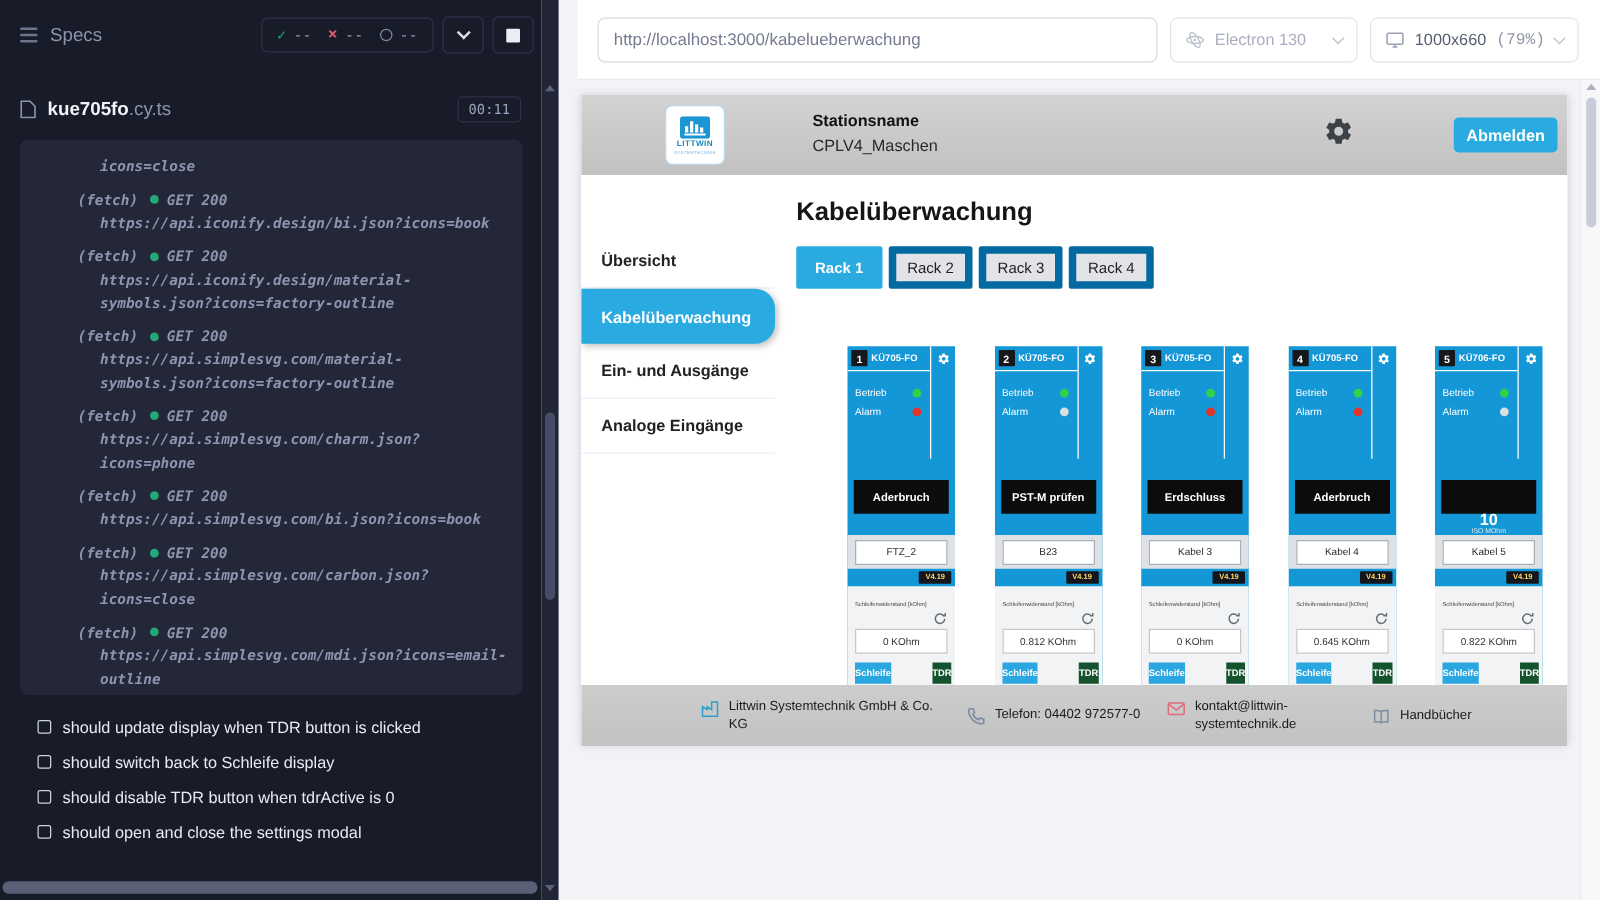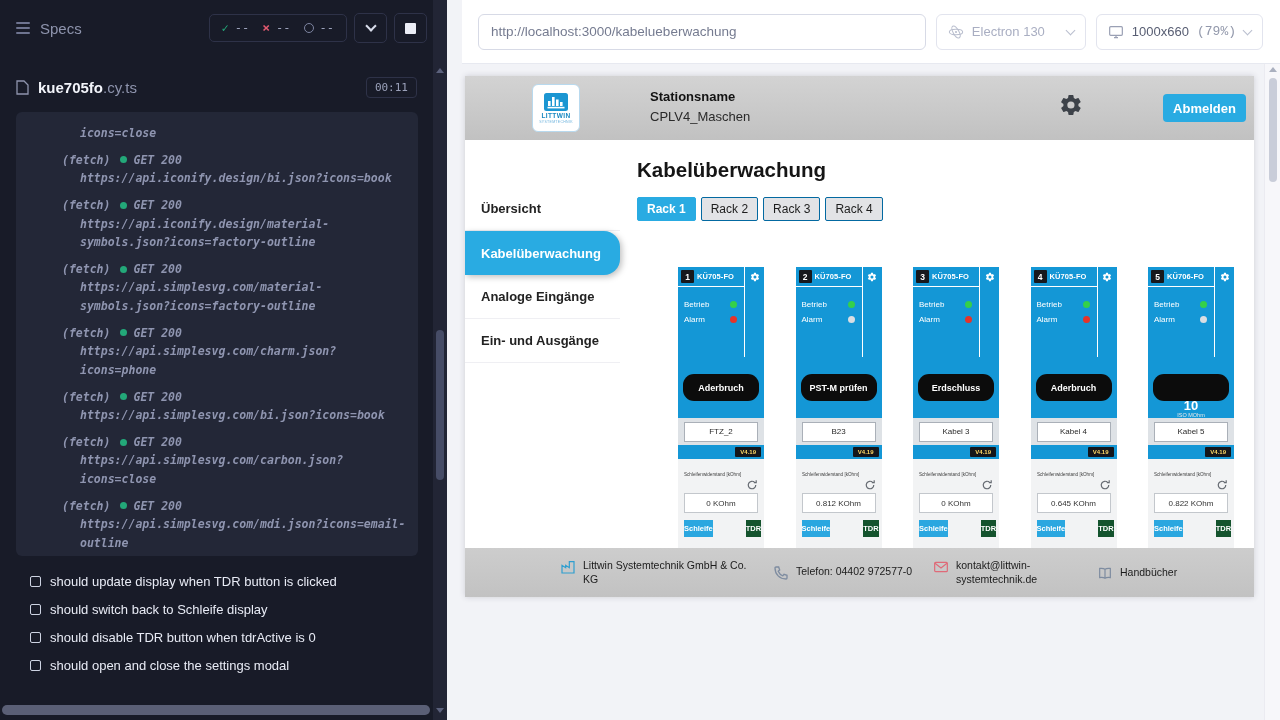--- a/index.html
+++ b/index.html
@@ -79,35 +79,35 @@
   .logout { position:absolute; right:8px; top:18px; width:83px; height:28px; background:#29abe2; border:none; border-radius:4px; color:#fff; font-size:13px; font-weight:bold; font-family:inherit; cursor:pointer; }
 
   .app-main { position:absolute; top:64px; left:0; right:0; bottom:49px; display:flex; background:#fff; }
   .app-nav { flex:0 0 155px; padding-top:47px; }
   .nav-item { height:44px; display:flex; align-items:center; padding-left:16px; font-size:13px; font-weight:bold; color:#222; border-bottom:1px solid #efeff3; cursor:pointer; }
   .nav-item.active { background:#29abe2; color:#fff; border-bottom:none; border-radius:0 16px 16px 0; box-shadow:2px 2px 6px rgba(0,0,0,.25); }
 
   .content { flex:1; padding:18px 0 0 17px; position:relative; }
   .page-title { font-size:20.5px; font-weight:bold; color:#151515; }
   .tabs { margin-top:15px; display:flex; gap:5px; }
-  .tab { padding:4px 9px; font-size:12px; background:#e2e3e6; color:#1d1d1d; border:1px solid #0369a1; border-radius:2px; cursor:pointer; }
+  .tab { padding:4px 9px; font-size:12px; background:#e2e3e6; color:#1d1d1d; border:6px solid #0369a1; border-radius:2px; cursor:pointer; }
   .tab.active { background:#29abe2; border-color:#29abe2; color:#fff; font-weight:bold; }
 
   .cards { margin:46px 0 0 41px; display:flex; gap:31.5px; }
   .card { flex:0 0 86px; width:86px; height:300px; background:#1497d6; color:#fff; display:flex; flex-direction:column; }
   .card-grid { display:grid; grid-template-columns:1fr 20px; height:90px; }
   .card-head { height:20px; border-bottom:1px solid #fff; display:flex; align-items:center; gap:3px; padding:0 1px 0 3px; }
   .num { width:13px; height:13px; background:#17181c; color:#fff; font-size:8.5px; font-weight:bold; display:flex; align-items:center; justify-content:center; border-radius:1px; }
   .model { font-size:7.5px; font-weight:bold; white-space:nowrap; letter-spacing:.1px; }
   .cg-right { border-left:1px solid #fff; display:flex; justify-content:center; padding-top:5px; }
   .gear-sm { width:10px; height:10px; color:#fff; cursor:pointer; }
   .leds { padding:13px 7px 0 6px; }
   .led-row { display:flex; justify-content:space-between; align-items:center; margin-bottom:6px; font-size:8px; }
   .led { width:7px; height:7px; border-radius:50%; background:#ccc; }
-  .status-box { margin:17px 5px 0; height:27px; background:#0c0c0c; display:flex; flex-direction:column; align-items:center; justify-content:center; text-align:center;border-radius:11px; }
+  .status-box { margin:17px 5px 0; height:27px; background:#0c0c0c; display:flex; flex-direction:column; align-items:center; justify-content:center; text-align:center; }
   .status-text { font-size:9px; font-weight:bold; }
   .status-big { font-size:13px; font-weight:bold; line-height:1.05;margin-top:42px; }
   .status-unit { font-size:5.5px; color:#e8e8e8; }
   .name-strip { margin-top:17px; height:27px; background:#dee2e6; display:flex; align-items:center; justify-content:center; }
   .name-box { width:74px; height:20px; background:#fff; border:1px solid #aab0b8; color:#2a2a2a; font-size:8px; display:flex; align-items:center; justify-content:center; }
   .ver-strip { height:14px; display:flex; justify-content:flex-end; align-items:center; padding-right:3px; }
   .ver-badge { background:#14161b; color:#ffd966; font-size:6px; font-weight:bold; padding:2px 5px; border-radius:1px; }
   .card-lower { flex:1; background:#f2f3f4; padding:12px 6px 0; }
   .meas-label { font-size:5px; white-space:nowrap; color:#3f3f3f; transform:scale(.92); transform-origin:0 50%; }
   .refresh-row { display:flex; justify-content:flex-end; margin-top:2px; }
@@ -341,24 +341,24 @@
 
         <div class="app-main">
           <nav class="app-nav" id="app-nav">
               <div class="nav-item">
     <span>Übersicht</span>
   </div>
               <div class="nav-item active">
     <span>Kabelüberwachung</span>
   </div>
               <div class="nav-item">
+    <span>Ein- und Ausgänge</span>
+  </div>
+              <div class="nav-item">
     <span>Analoge Eingänge</span>
-  </div>
-              <div class="nav-item">
-    <span>Ein- und Ausgänge</span>
   </div>
             </nav>
           <section class="content">
             <h1 class="page-title">Kabelüberwachung</h1>
             <div class="tabs" id="tabs-row">
                 <div class="tab active">Rack 1</div>
                 <div class="tab">Rack 2</div>
                 <div class="tab">Rack 3</div>
                 <div class="tab">Rack 4</div>
               </div>

